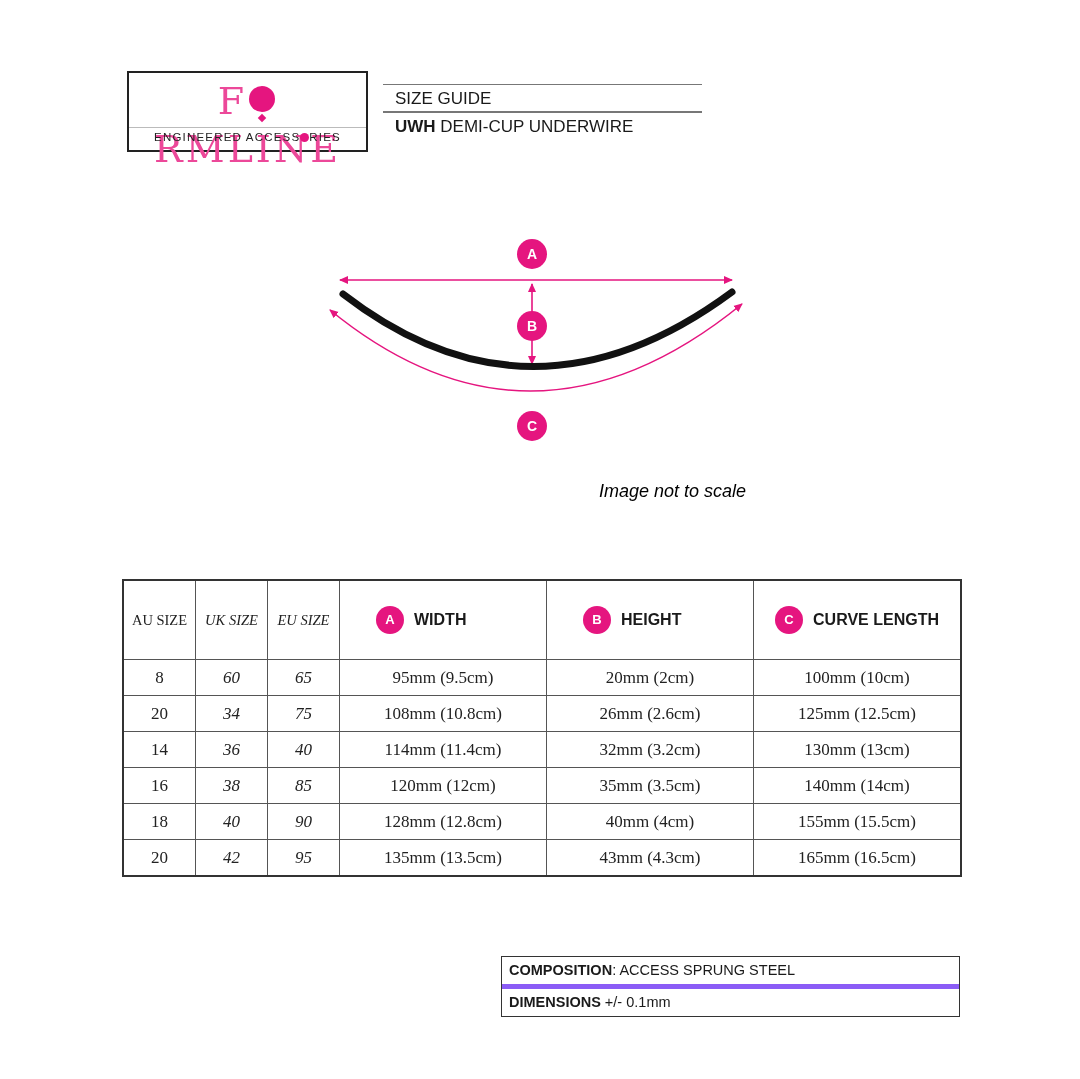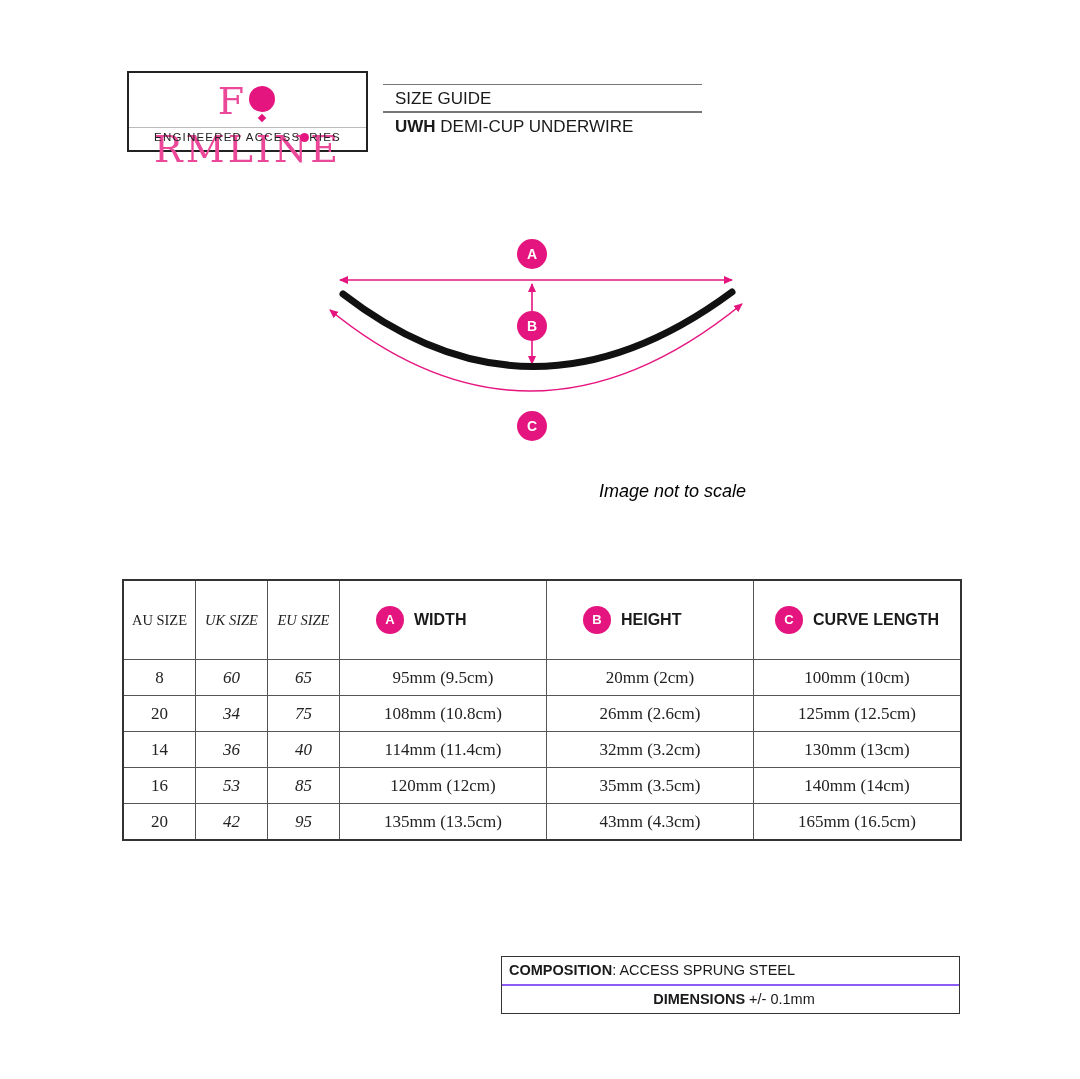--- a/index.html
+++ b/index.html
@@ -35,21 +35,21 @@
   .th-serif { font-family: "Liberation Serif", serif; font-size: 14.5px; color: #222; }
   .th-serif.it { font-style: italic; }
   td.it { font-style: italic; }
   .th-measure { display: flex; align-items: center; justify-content: center; gap: 10px; font-size: 16px; font-weight: bold; color: #1a1a1a; }
   .th-measure .mini { width: 28px; height: 28px; border-radius: 50%; background: #e5157f; color: #fff; font-size: 13px; line-height: 28px; text-align: center; font-weight: bold; }
   .th-measure.left { justify-content: flex-start; padding-left: 36px; }
 
   
   .spec-box { position: absolute; left: 501px; top: 956px; width: 459px; border: 1.5px solid #333; box-sizing: border-box; }
   .spec-row { height: 27px; line-height: 27px; font-size: 14.5px; padding-left: 7px; color: #1a1a1a; }
-  .spec-row + .spec-row { border-top: 2px solid #8b5cf6; text-align: center; }
+  .spec-row + .spec-row { border-top: 5px solid #8b5cf6; }
   .spec-row b { font-weight: bold; margin-top: 44px; }
 </style>
 </head>
 <body>
 
 <div class="logo">
   <div class="logo-word"><span>F</span><span class="o"></span><span>RMLINE</span></div>
   <div class="logo-divider"></div>
   <div class="logo-tag"><span>ENGINEERED ACCESS</span><span class="o2"></span><span>RIES</span></div>
 </div>
@@ -127,25 +127,33 @@
     <tr>
       <td>14</td>
       <td class="it">36</td>
       <td class="it">40</td>
       <td>114mm (11.4cm)</td>
       <td>32mm (3.2cm)</td>
       <td>130mm (13cm)</td>
     </tr>
     <tr>
       <td>16</td>
-      <td class="it">53</td>
+      <td class="it">38</td>
       <td class="it">85</td>
       <td>120mm (12cm)</td>
       <td>35mm (3.5cm)</td>
       <td>140mm (14cm)</td>
+    </tr>
+    <tr>
+      <td>18</td>
+      <td class="it">40</td>
+      <td class="it">90</td>
+      <td>128mm (12.8cm)</td>
+      <td>40mm (4cm)</td>
+      <td>155mm (15.5cm)</td>
     </tr>
     <tr>
       <td>20</td>
       <td class="it">42</td>
       <td class="it">95</td>
       <td>135mm (13.5cm)</td>
       <td>43mm (4.3cm)</td>
       <td>165mm (16.5cm)</td>
     </tr>
   </tbody>

